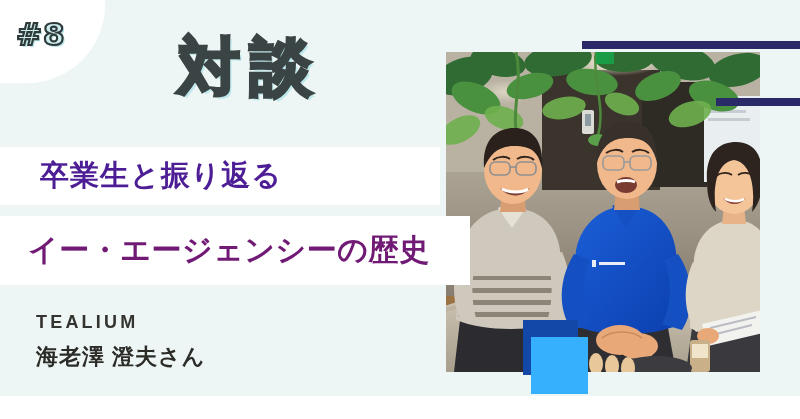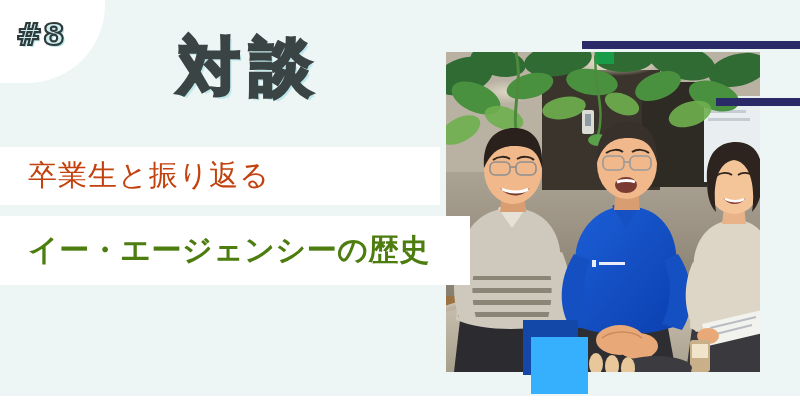--- a/index.html
+++ b/index.html
@@ -97,33 +97,33 @@
     left: 0;
     background: #ffffff;
     z-index: 7;
     display: flex;
     align-items: center;
   }
   .band-1 { top: 147px; width: 440px; height: 58px; }
   .band-2 { top: 216px; width: 470px; height: 69px; }
 
   .band-1 .band-text {
-    margin-left: 28px;
+    margin-left: 40px;
     font-size: 29px;
-    font-weight: 400;
+    font-weight: 700;
     letter-spacing: 1px;
-    color: #c2410c;
+    color: #4c1d95;
     white-space: nowrap;
   }
   .band-2 .band-text {
     margin-left: 28px;
     font-size: 30px;
     font-weight: 700;
     letter-spacing: 0.5px;
-    color: #4d7c0f;
+    color: #701a75;
     white-space: nowrap;
   }
 
   
   .credit {
     position: absolute;
     left: 36px;
     top: 312px;
     z-index: 7;
   }
@@ -364,17 +364,21 @@
 
   <div class="main-title">対談</div>
 
   <div class="band band-1">
     <span class="band-text">卒業生と振り返る</span>
   </div>
   <div class="band band-2">
     <span class="band-text">イー・エージェンシーの歴史</span>
   </div>
 
+  <div class="credit">
+    <div class="company">TEALIUM</div>
+    <div class="person">海老澤 澄夫さん</div>
+  </div>
 
   <div class="sq sq-dark"></div>
   <div class="sq sq-light"></div>
 
 </div>
 
 </body></html>

